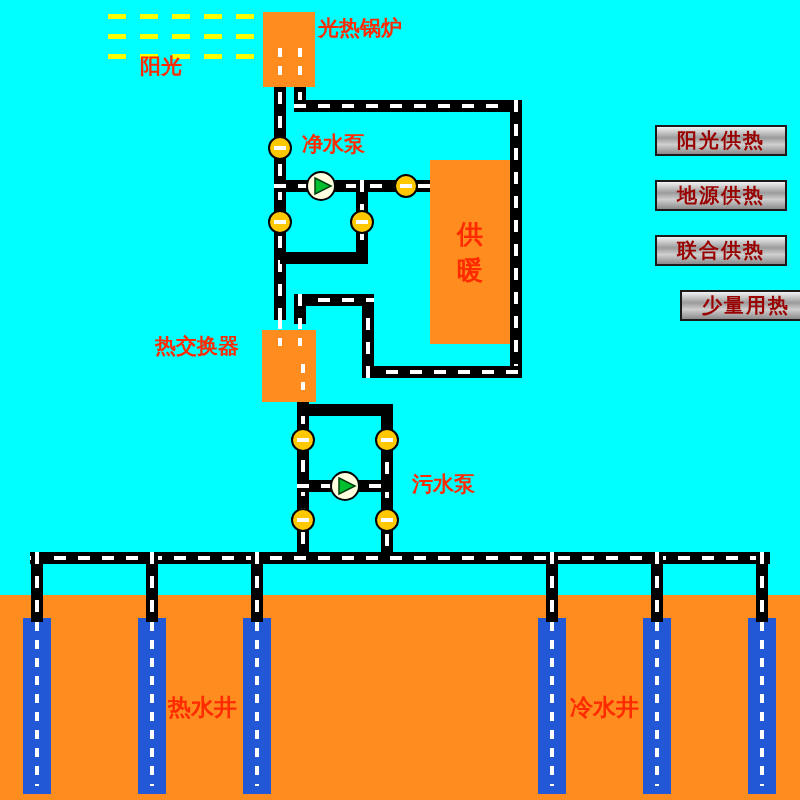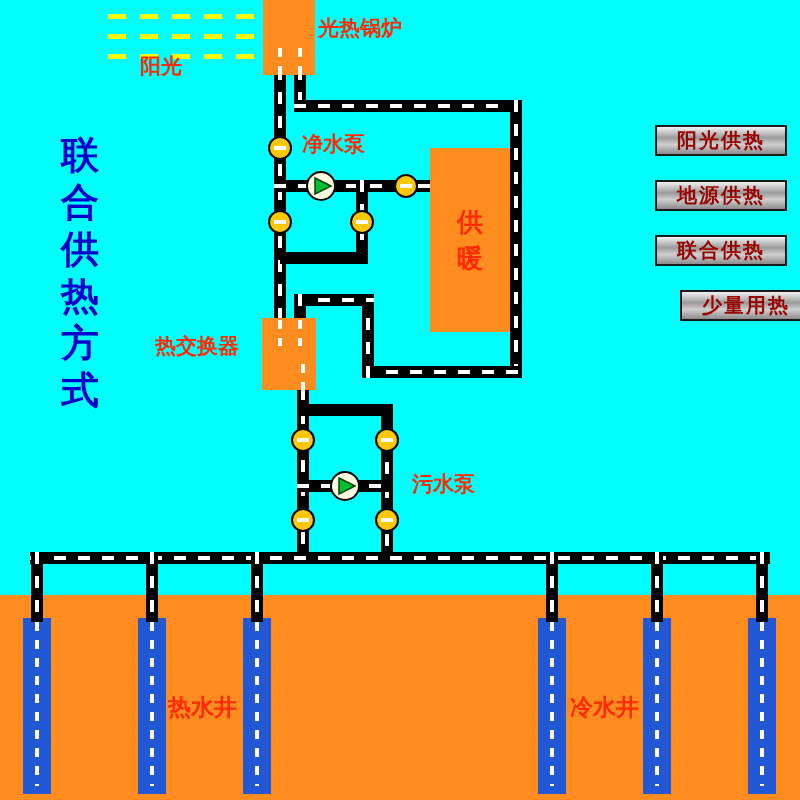--- a/index.html
+++ b/index.html
@@ -14,21 +14,21 @@
   .ph{height:12px;}
   .pv{width:12px;}
   .ph:not(.ps)::after{content:"";position:absolute;left:0;right:0;top:4px;height:4px;
     background:repeating-linear-gradient(90deg,#fff 0 12px,transparent 12px 24px);}
   .pv:not(.ps)::after{content:"";position:absolute;top:0;bottom:0;left:4px;width:4px;
     background:repeating-linear-gradient(180deg,#fff 0 12px,transparent 12px 24px);}
   
   .stub{position:absolute;width:4px;
     background:repeating-linear-gradient(180deg,#fff 0 9px,transparent 9px 18px);}
   
-  .obox{position:absolute;background:#FF8C1E;}
+  .obox{position:absolute;background:#FF8C1E;margin-top:12px;}
   
   .valve{position:absolute;width:24px;height:24px;border-radius:50%;
     background:#FFC800;border:2px solid #000;box-sizing:border-box;}
   .valve::after{content:"";position:absolute;left:4px;top:8px;width:12px;height:4px;background:#fff;}
   
   .pump{position:absolute;width:32px;height:32px;}
   
   .well{position:absolute;top:618px;width:28px;height:176px;background:#2257D6;}
   .well::after{content:"";position:absolute;left:12px;width:4px;top:4px;bottom:8px;
     background:repeating-linear-gradient(180deg,#fff 0 9px,transparent 9px 18px);}
@@ -122,21 +122,20 @@
       <polygon points="10,8 26,16 10,24" stroke="#004010" stroke-width="1.5" fill="#00C030"></polygon>
     </svg>
   </div>
   <div class="pump" style="left:329px;top:470px;">
     <svg width="32" height="32" viewBox="0 0 32 32">
       <circle cx="16" cy="16" r="14" fill="#FFFFE0" stroke="#000" stroke-width="2"></circle>
       <polygon points="10,8 26,16 10,24" stroke="#004010" stroke-width="1.5" fill="#00C030"></polygon>
     </svg>
   </div>
 
-  <div id="title" class="vtext">联合供热方式</div>
   <div class="rlabel" style="left:140px;top:52px;">阳光</div>
   <div class="rlabel" style="left:318px;top:14px;">光热锅炉</div>
   <div class="rlabel" style="left:302px;top:130px;">净水泵</div>
   <div class="rlabel" style="left:155px;top:332px;">热交换器</div>
   <div class="rlabel" style="left:412px;top:470px;">污水泵</div>
   <div class="rlabel big" style="left:168px;top:692px;">热水井</div>
   <div class="rlabel big" style="left:570px;top:692px;">冷水井</div>
 
   <div class="btn" style="top:180px;">地源供热</div>
   <div class="btn" style="top:125px;">阳光供热</div>

